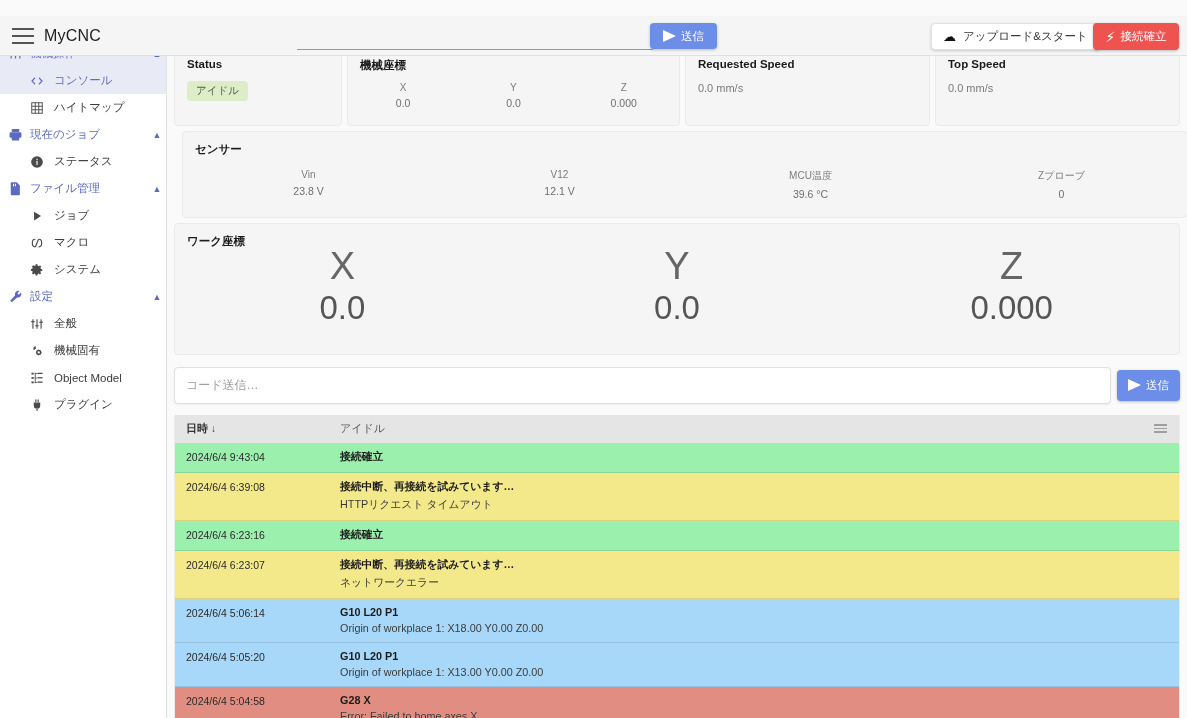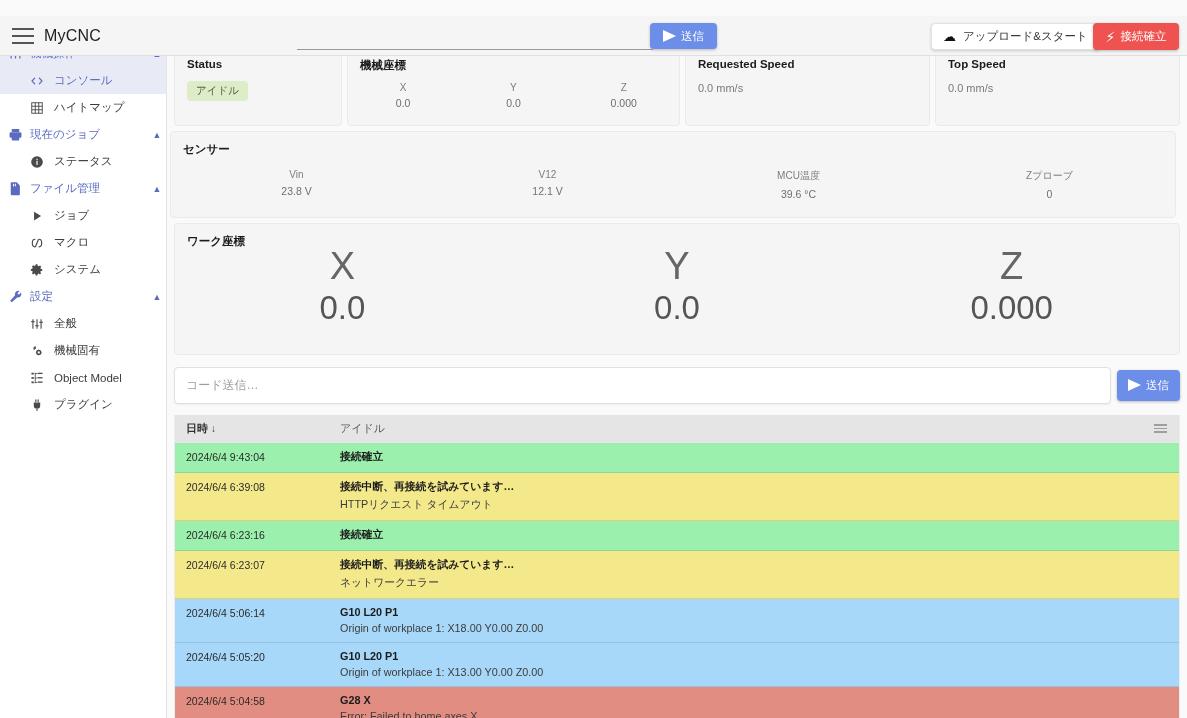--- a/index.html
+++ b/index.html
@@ -118,21 +118,21 @@
     padding: 3px 9px; border-radius: 4px;
     background: #dcedc8; color: #5a5a4a; font-size: 10.5px;
   }
   .card-sub { font-size: 11px; color: #7a7a7a; padding: 12px 0 0 12px; }
   .axes { display: flex; margin-top: 9px; }
   .axis { flex: 1; text-align: center; }
   .axis .ax-name { font-size: 10px; color: #7d7d7d; }
   .axis .ax-val { font-size: 10.5px; color: #6f6f6f; margin-top: 4px; }
 
   .card-sensor {
-    position: absolute; left: 3px; top: 91px; width: 1006px; height: 87px;
+    position: absolute; left: 15px; top: 91px; width: 1006px; height: 87px;
   }
   .sensor-grid { display: flex; margin-top: 12px; }
   .sensor-cell { flex: 1; text-align: center; }
   .sensor-cell .s-name { font-size: 10px; color: #7d7d7d; }
   .sensor-cell .s-val { font-size: 10.5px; color: #6f6f6f; margin-top: 5px; }
 
   .card-work {
     position: absolute; left: 7px; top: 183px; width: 1006px; height: 132px;
   }
   .work-grid { display: flex; margin-top: -4px; }

